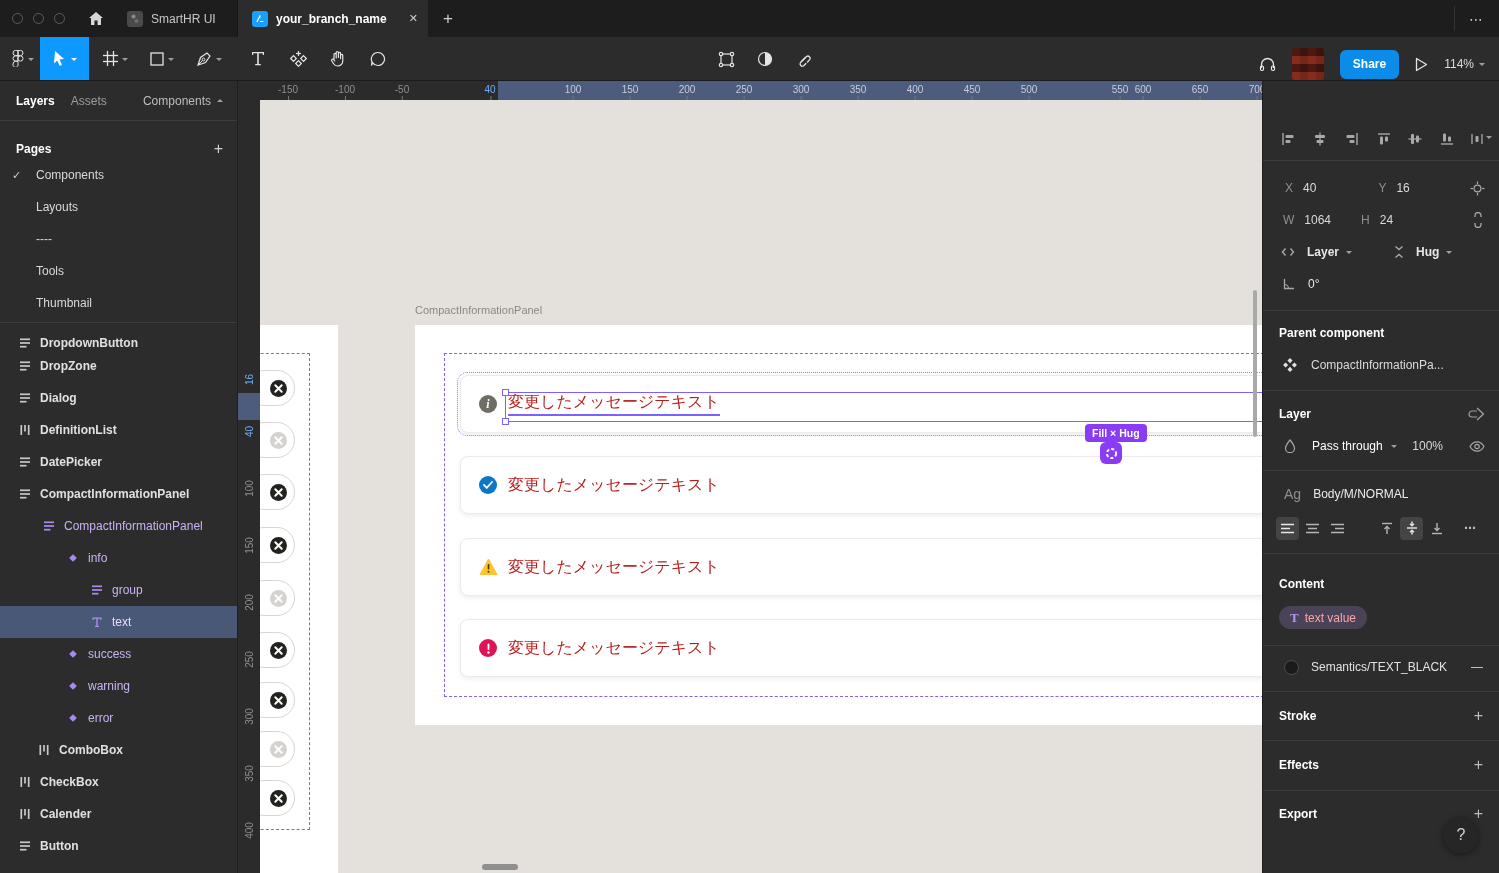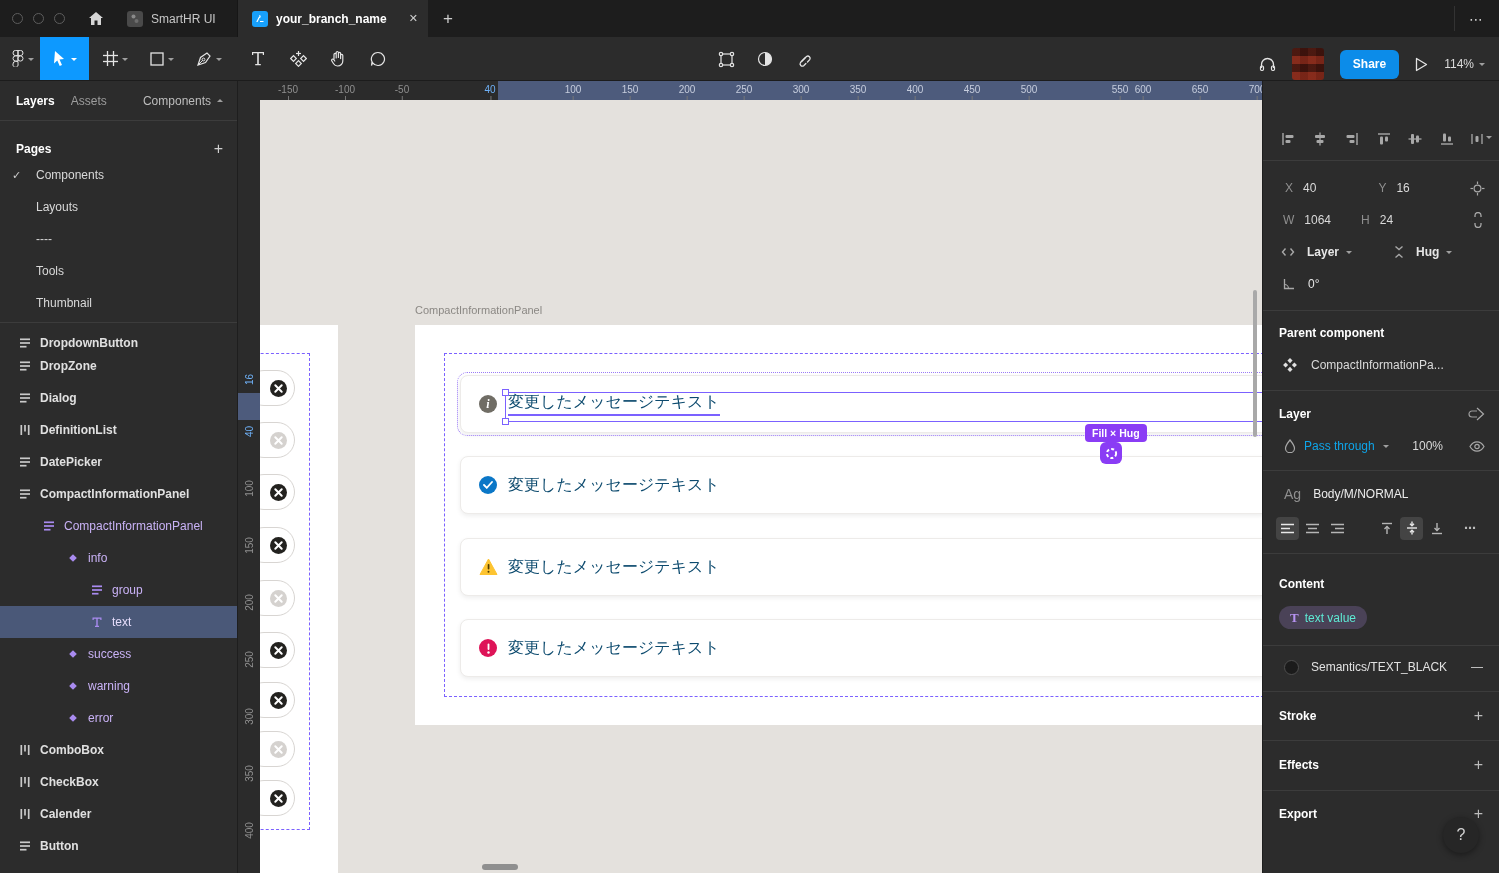--- a/index.html
+++ b/index.html
@@ -75,21 +75,21 @@
 
   .left-frame { position:absolute; left:0; top:225px; width:78px; bottom:0; background:#fff; }
   .left-dash { position:absolute; left:-20px; top:253px; width:70px; height:477px; border:1.5px dashed #7b61ff; }
   .pillbtn { position:absolute; left:-14px; width:49px; height:36px; border-radius:18px; background:#fff; border:1px solid #d8d5d2; display:flex; align-items:center; justify-content:flex-end; padding-right:6px; }
 
   .frame-label { position:absolute; left:155px; top:204px; font-size:11px; color:#8b8884; }
   .main-frame { position:absolute; left:155px; top:225px; width:860px; height:400px; background:#fff; }
   .comp-dash { position:absolute; left:184px; top:253px; width:830px; height:344px; border:1.5px dashed #7b61ff; }
   .msg-card { position:absolute; left:200px; width:810px; height:58px; background:#fff; border:1px solid #edebe9; border-radius:8px; box-shadow:0 2px 5px rgba(0,0,0,.07); display:flex; align-items:center; padding-left:18px; }
   .msg-ico { width:18px; height:18px; flex:none; margin-right:11px; position:relative; }
-  .msg-text { font-size:16px; color:#0c4a6e; white-space:nowrap; }
+  .msg-text { font-size:16px; color:#b91c1c; white-space:nowrap; }
   .ico-circle { width:18px; height:18px; border-radius:50%; display:flex; align-items:center; justify-content:center; color:#fff; font-weight:bold; font-size:12px; }
   .dotted-outline { position:absolute; inset:-4px; border:1.5px dotted #9b7bf6; border-radius:10px; pointer-events:none; }
   .text-selbox { position:absolute; left:44px; top:16px; width:980px; height:30px; border:1px solid #7b61ff; pointer-events:none; }
   .handle { position:absolute; width:7px; height:7px; background:#fff; border:1px solid #7b61ff; }
   .u-purple { border-bottom:2px solid #7b61ff; padding-bottom:1px; }
   .alh-badge { position:absolute; left:825px; top:324px; background:#8a3cf5; color:#fff; font-size:10.5px; font-weight:bold; padding:3px 7px; border-radius:4px; z-index:6; }
   .alh-btn { position:absolute; left:840px; top:342px; width:22px; height:22px; background:#8a3cf5; border-radius:6px; display:flex; align-items:center; justify-content:center; z-index:6; }
   .v-scroll { position:absolute; left:993px; top:190px; width:4px; height:147px; background:#a9a9a9; border-radius:2px; }
   .h-scroll { position:absolute; left:222px; top:764px; width:36px; height:6px; background:#8f8f8f; border-radius:3px; }
 
@@ -101,21 +101,21 @@
   .itab.on { color:#fff; font-weight:bold; }
   .ihead { font-weight:bold; color:#fff; }
   .ilabel { color:#8f8f8f; }
   .ival { color:#dadada; margin-left:10px; }
   .iplus { position:absolute; right:16px; color:#bbb; font-size:16px; font-weight:normal; }
   .alignico { width:32px; display:flex; justify-content:center; color:#a8a8a8; }
   .tbtn { width:23px; height:23px; border-radius:4px; display:flex; align-items:center; justify-content:center; color:#b5b5b5; }
   .tbtn.on { background:#444; color:#e8e8e8; }
   .chip { position:absolute; left:16px; top:525px; height:23px; border-radius:12px; background:#4a4257; display:flex; align-items:center; gap:6px; padding:0 11px; }
   .chip .tt { color:#b793f2; font-family:"Liberation Serif",serif; font-weight:bold; font-size:13px; }
-  .chip .cv { color:#5eead4; }
+  .chip .cv { color:#fca5a5; }
   .swatch { width:15px; height:15px; border-radius:50%; background:#1b1b1b; border:1px solid #4e4e4e; }
   .help-btn { position:absolute; left:180px; top:736px; width:36px; height:36px; border-radius:50%; background:#262626; box-shadow:0 2px 6px rgba(0,0,0,.4); color:#d2d2d2; font-size:16px; display:flex; align-items:center; justify-content:center; }
 </style>
 </head>
 <body>
 
 <div class="app">
 
   <div class="tabbar">
     <div class="win-controls">
@@ -455,21 +455,21 @@
           <span>warning</span>
         </div>
         <div class="lrow d2 purple" style="top: 379px;">
           <span class="lic">
             <svg width="12" height="12" viewBox="0 0 12 12">
               <rect x="3.3" y="3.3" width="5.4" height="5.4" transform="rotate(45 6 6)" fill="currentColor"></rect>
             </svg>
           </span>
           <span>error</span>
         </div>
-        <div class="lrow d0" style="top: 411px;">
+        <div class="lrow d0" style="top: 411px; margin-left: 19px;">
           <span class="lic">
             <svg width="12" height="12" viewBox="0 0 12 12">
               <g stroke="currentColor" stroke-width="1.7">
                 <line x1="2.3" y1="1" x2="2.3" y2="11"></line>
                 <line x1="6" y1="1" x2="6" y2="7.5"></line>
                 <line x1="9.7" y1="1" x2="9.7" y2="11"></line>
               </g>
             </svg>
           </span>
           <span>ComboBox</span>
@@ -818,21 +818,21 @@
             </g>
           </svg>
         </span>
     </div>
     <div class="irow" style="top:351px;height:28px;padding-left:21px">
       <span>
           <svg width="12" height="14" viewBox="0 0 12 14">
             <path d="M6 1 C6 1 1.5 6.5 1.5 9.2 a4.5 4.5 0 0 0 9 0 C10.5 6.5 6 1 6 1 Z" fill="none" stroke="#a8a8a8" stroke-width="1.2"></path>
           </svg>
         </span>
-      <span class="ival" style="margin-left:8px;color:#0ea5e9">Pass through</span>
+      <span class="ival" style="margin-left:16px;color:#ffffff">Pass through</span>
       <span class="chev" style="margin-left:8px"></span>
       <span class="ival" style="position:absolute;right:56px">100%</span>
       <span style="position:absolute;right:14px">
           <svg width="16" height="11" viewBox="0 0 16 11">
             <path d="M1 5.5 C3 2 5.5 0.8 8 0.8 C10.5 0.8 13 2 15 5.5 C13 9 10.5 10.2 8 10.2 C5.5 10.2 3 9 1 5.5 Z" fill="none" stroke="#a8a8a8" stroke-width="1.2"></path>
             <circle cx="8" cy="5.5" r="2.2" fill="none" stroke="#a8a8a8" stroke-width="1.2"></circle>
           </svg>
         </span>
     </div>
     <div class="idiv" style="top:389px"></div>

